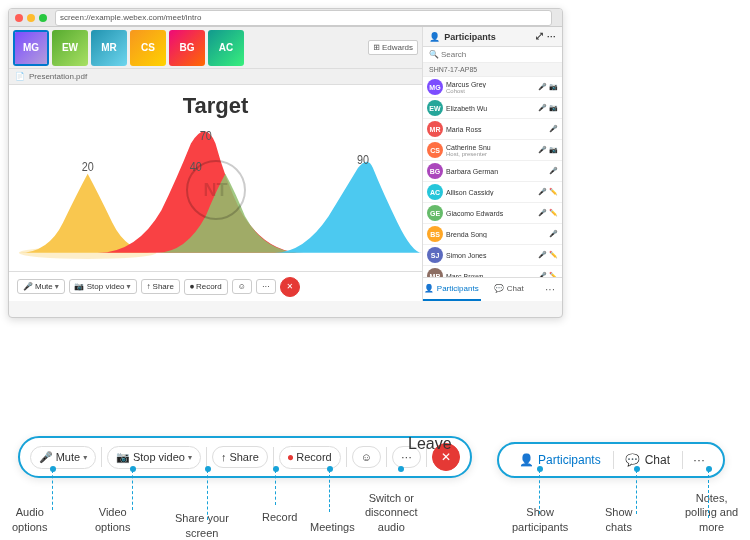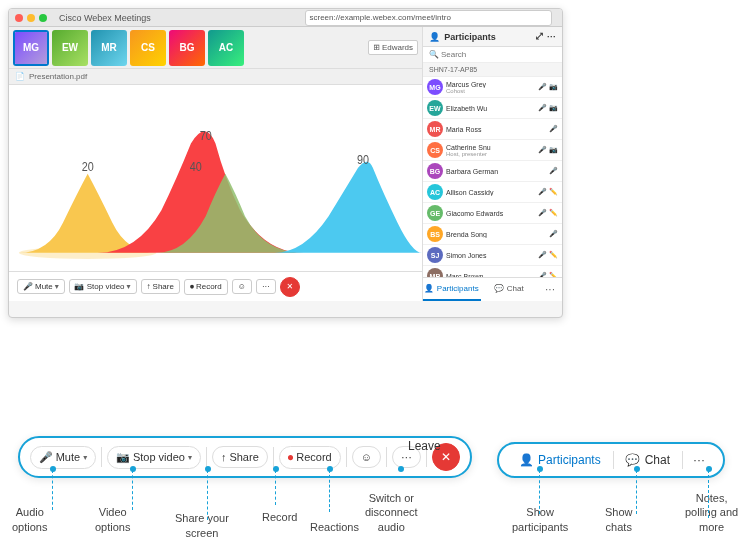--- a/index.html
+++ b/index.html
@@ -380,21 +380,20 @@
   </style>
 </head>
 <body>
 
 <div class="browser-window">
 
   <div class="browser-titlebar">
     <div class="browser-dot red"></div>
     <div class="browser-dot yellow"></div>
     <div class="browser-dot green"></div>
-    <span class="browser-title-text">Cisco Webex Meetings</span>
     <div class="browser-url-bar">
       <span>screen://example.webex.com/meet/intro</span>
     </div>
   </div>
 
   <div class="browser-content">
 
     <div class="meeting-area">
 
       <div class="thumb-strip">
@@ -421,40 +420,44 @@
           <span>Edwards</span>
         </button>
       </div>
 
       <div class="presentation-area">
         <div class="presentation-header">
           <span>📄</span>
           <span>Presentation.pdf</span>
         </div>
         <div class="presentation-content">
+          <span class="chart-title">Target</span>
 
           <svg class="chart-svg" viewBox="0 0 420 130" preserveAspectRatio="none">
 
             <ellipse cx="80" cy="115" rx="70" ry="5" fill="#f9c74f" opacity="0.3"></ellipse>
             <path d="M10,115 Q40,115 55,90 Q70,65 80,50 Q90,65 105,90 Q120,115 150,115 Z" fill="#f9c74f"></path>
 
             <text x="80" y="48" text-anchor="middle" font-size="11" fill="#555">20</text>
 
             <path d="M90,115 Q130,115 155,80 Q170,55 185,25 Q200,5 210,25 Q220,55 235,80 Q260,115 300,115 Z" fill="#f94144"></path>
 
             <text x="200" y="22" text-anchor="middle" font-size="11" fill="#555">70</text>
 
             <path d="M150,115 Q180,115 200,85 Q210,65 220,50 Q230,65 240,85 Q260,115 300,115 Z" fill="#90be6d" opacity="0.85"></path>
 
             <text x="190" y="48" text-anchor="middle" font-size="11" fill="#555">40</text>
 
             <path d="M270,115 Q300,115 325,85 Q340,65 355,45 Q365,35 370,45 Q380,65 395,90 Q410,115 420,115 Z" fill="#4cc9f0"></path>
 
             <text x="360" y="42" text-anchor="middle" font-size="11" fill="#555">90</text>
           </svg>
+          <div class="nt-watermark">
+            <span>NT</span>
+          </div>
         </div>
       </div>
 
       <div class="meeting-toolbar">
         <div class="toolbar-left">
           <button class="tb-btn">
             <span>🎤</span>
             <span>Mute</span>
             <span class="chevron">▾</span>
           </button>
@@ -617,21 +620,21 @@
     <span>☺</span>
   </button>
   <div class="tbe-divider"></div>
   <button class="tbe-btn">···</button>
   <div class="tbe-divider"></div>
   <button class="tbe-btn red-circle">
     <span>✕</span>
   </button>
 </div>
 
-<span class="ann-label" style="position:absolute;bottom:85px;left:408px;font-size:12px;color:#333;">
+<span class="ann-label" style="position:absolute;bottom:85px;left:408px;font-size:16px;color:#333;">
   <span>Leave</span>
 </span>
 
 <div style="position:absolute;bottom:62px;right:25px;display:flex;align-items:center;gap:4px;background:#fff;border:2px solid #17a2d8;border-radius:30px;padding:5px 12px;box-shadow:0 2px 8px rgba(0,0,0,0.1);">
   <div style="display:flex;align-items:center;gap:4px;padding:4px 8px;font-size:12px;color:#07c;cursor:pointer;font-weight:500;">
     <span>👤</span>
     <span>Participants</span>
   </div>
   <div style="width:1px;height:18px;background:#ddd"></div>
   <div style="display:flex;align-items:center;gap:4px;padding:4px 8px;font-size:12px;color:#333;cursor:pointer;">
@@ -661,21 +664,21 @@
 <div style="position:absolute;bottom:68px;left:205px;width:6px;height:6px;border-radius:50%;background:#17a2d8;"></div>
 <div style="position:absolute;bottom:20px;left:207px;width:1px;height:50px;border-left:1.5px dashed #17a2d8;"></div>
 
 <span class="ann-label" style="position:absolute;bottom:16px;left:262px;font-size:11px;color:#444;text-align:center;">
   Record
 </span>
 <div style="position:absolute;bottom:68px;left:273px;width:6px;height:6px;border-radius:50%;background:#17a2d8;"></div>
 <div style="position:absolute;bottom:35px;left:275px;width:1px;height:35px;border-left:1.5px dashed #17a2d8;"></div>
 
 <span class="ann-label" style="position:absolute;bottom:6px;left:310px;font-size:11px;color:#444;text-align:center;">
-  Reactions
+  Meetings
 </span>
 <div style="position:absolute;bottom:68px;left:327px;width:6px;height:6px;border-radius:50%;background:#17a2d8;"></div>
 <div style="position:absolute;bottom:28px;left:329px;width:1px;height:42px;border-left:1.5px dashed #17a2d8;"></div>
 
 <span class="ann-label" style="position:absolute;bottom:6px;left:365px;font-size:11px;color:#444;text-align:center;">
   Switch or<br>disconnect<br>audio
 </span>
 <div style="position:absolute;bottom:68px;left:398px;width:6px;height:6px;border-radius:50%;background:#17a2d8;"></div>
 
 <span class="ann-label" style="position:absolute;bottom:6px;left:512px;font-size:11px;color:#444;text-align:center;">

